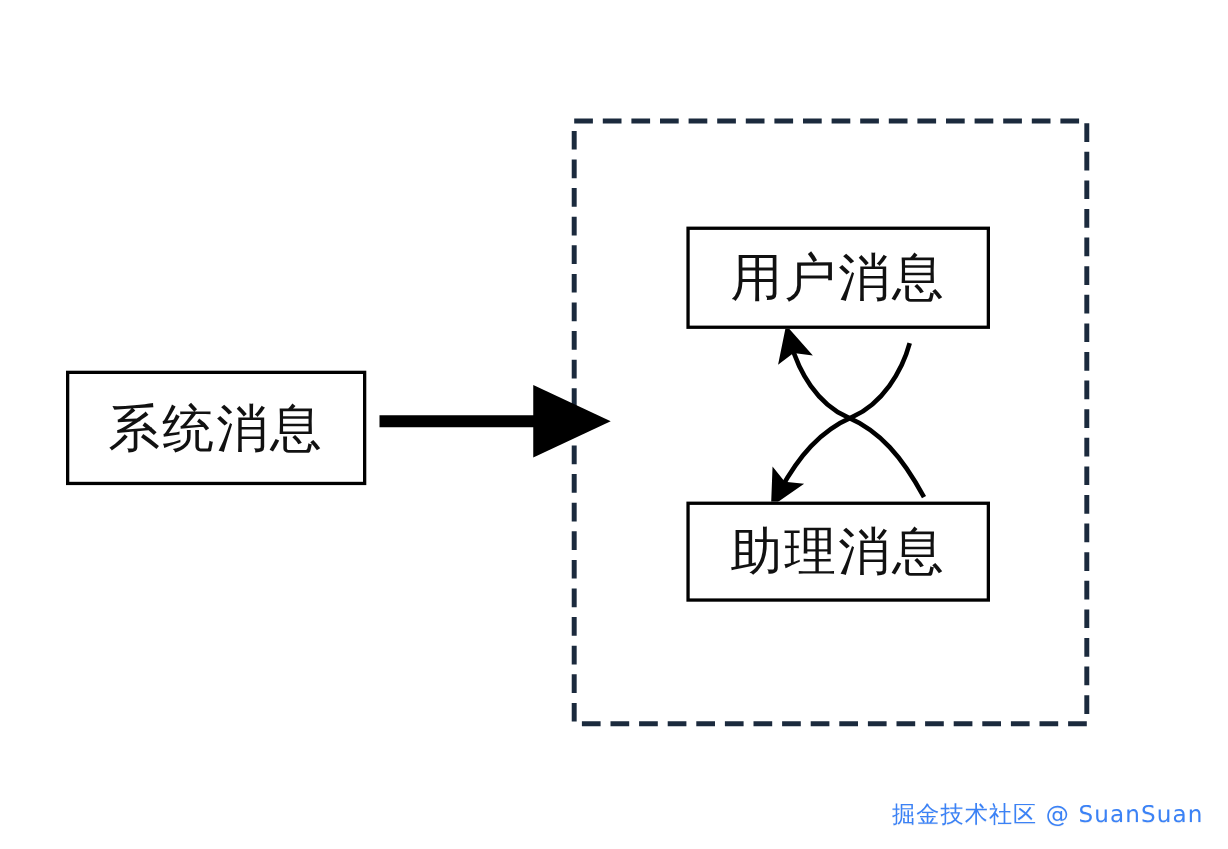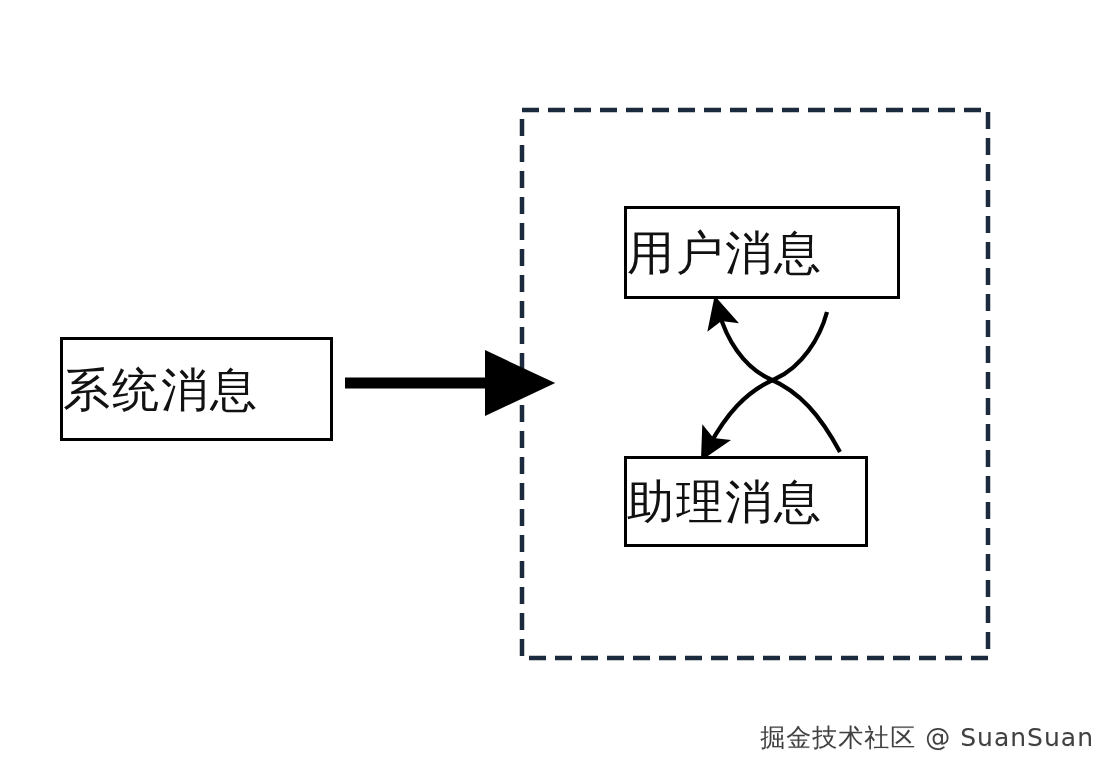--- a/index.html
+++ b/index.html
@@ -24,21 +24,21 @@
     width: 1116px;
     height: 772px;
   }
   .node-box {
     position: absolute;
     box-sizing: border-box;
     background: #ffffff;
     border: 3px solid #000000;
     display: flex;
     align-items: center;
-    justify-content: flex-start;
+    justify-content: center;
   }
   .node-label {
     font-family: "DejaVu Sans", "Liberation Sans", sans-serif;
     color: #111111;
     font-size: 47px;
     line-height: 1;
     letter-spacing: 2px;
     white-space: nowrap;
     font-weight: 400;
   }
@@ -50,30 +50,30 @@
   }
   #user-box {
     left: 624px;
     top: 206px;
     width: 276px;
     height: 93px;
   }
   #assistant-box {
     left: 624px;
     top: 456px;
-    width: 244px;
+    width: 276px;
     height: 91px;
   }
   .watermark {
     position: absolute;
     right: 22px;
     bottom: 18px;
     font-family: "DejaVu Sans", "Liberation Sans", sans-serif;
-    font-size: 25px;
-    color: #404040;
+    font-size: 21px;
+    color: #3b82f6;
     letter-spacing: 1px;
     white-space: nowrap;
     text-shadow: 0 1px 0 #f3f3f3;
     user-select: none;
   }
 </style>
 </head>
 <body>
 
 <div class="canvas">

